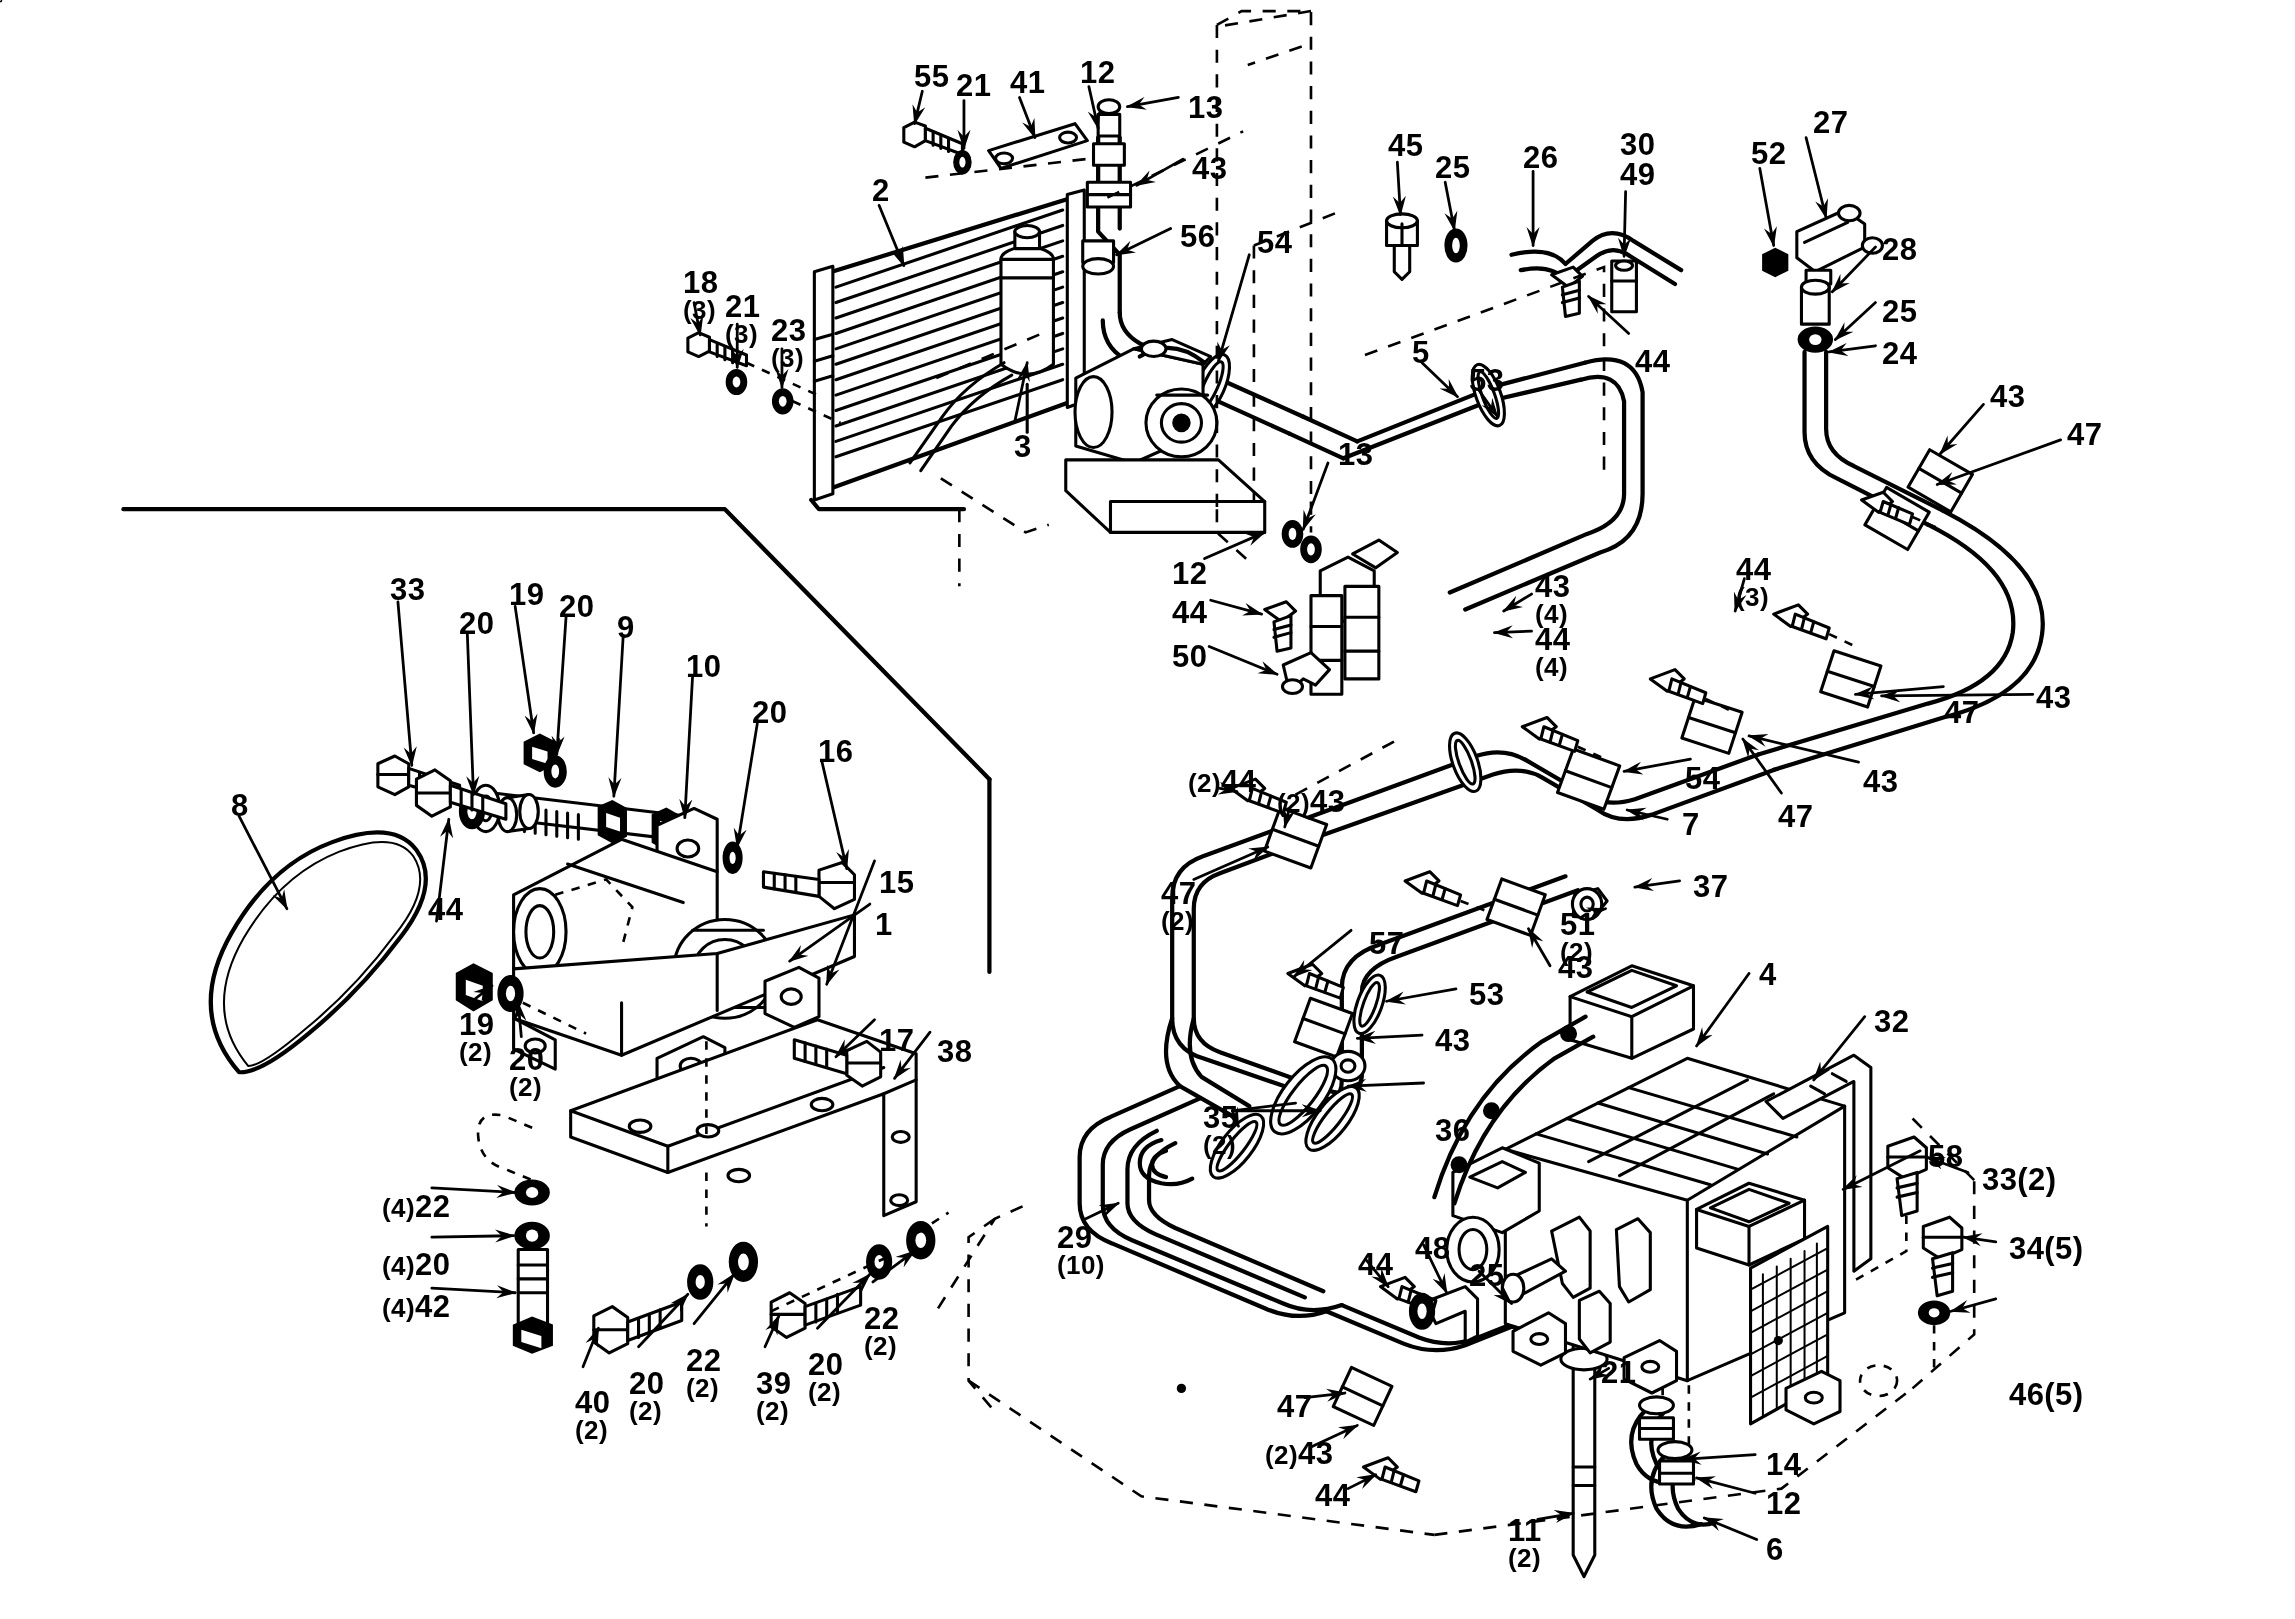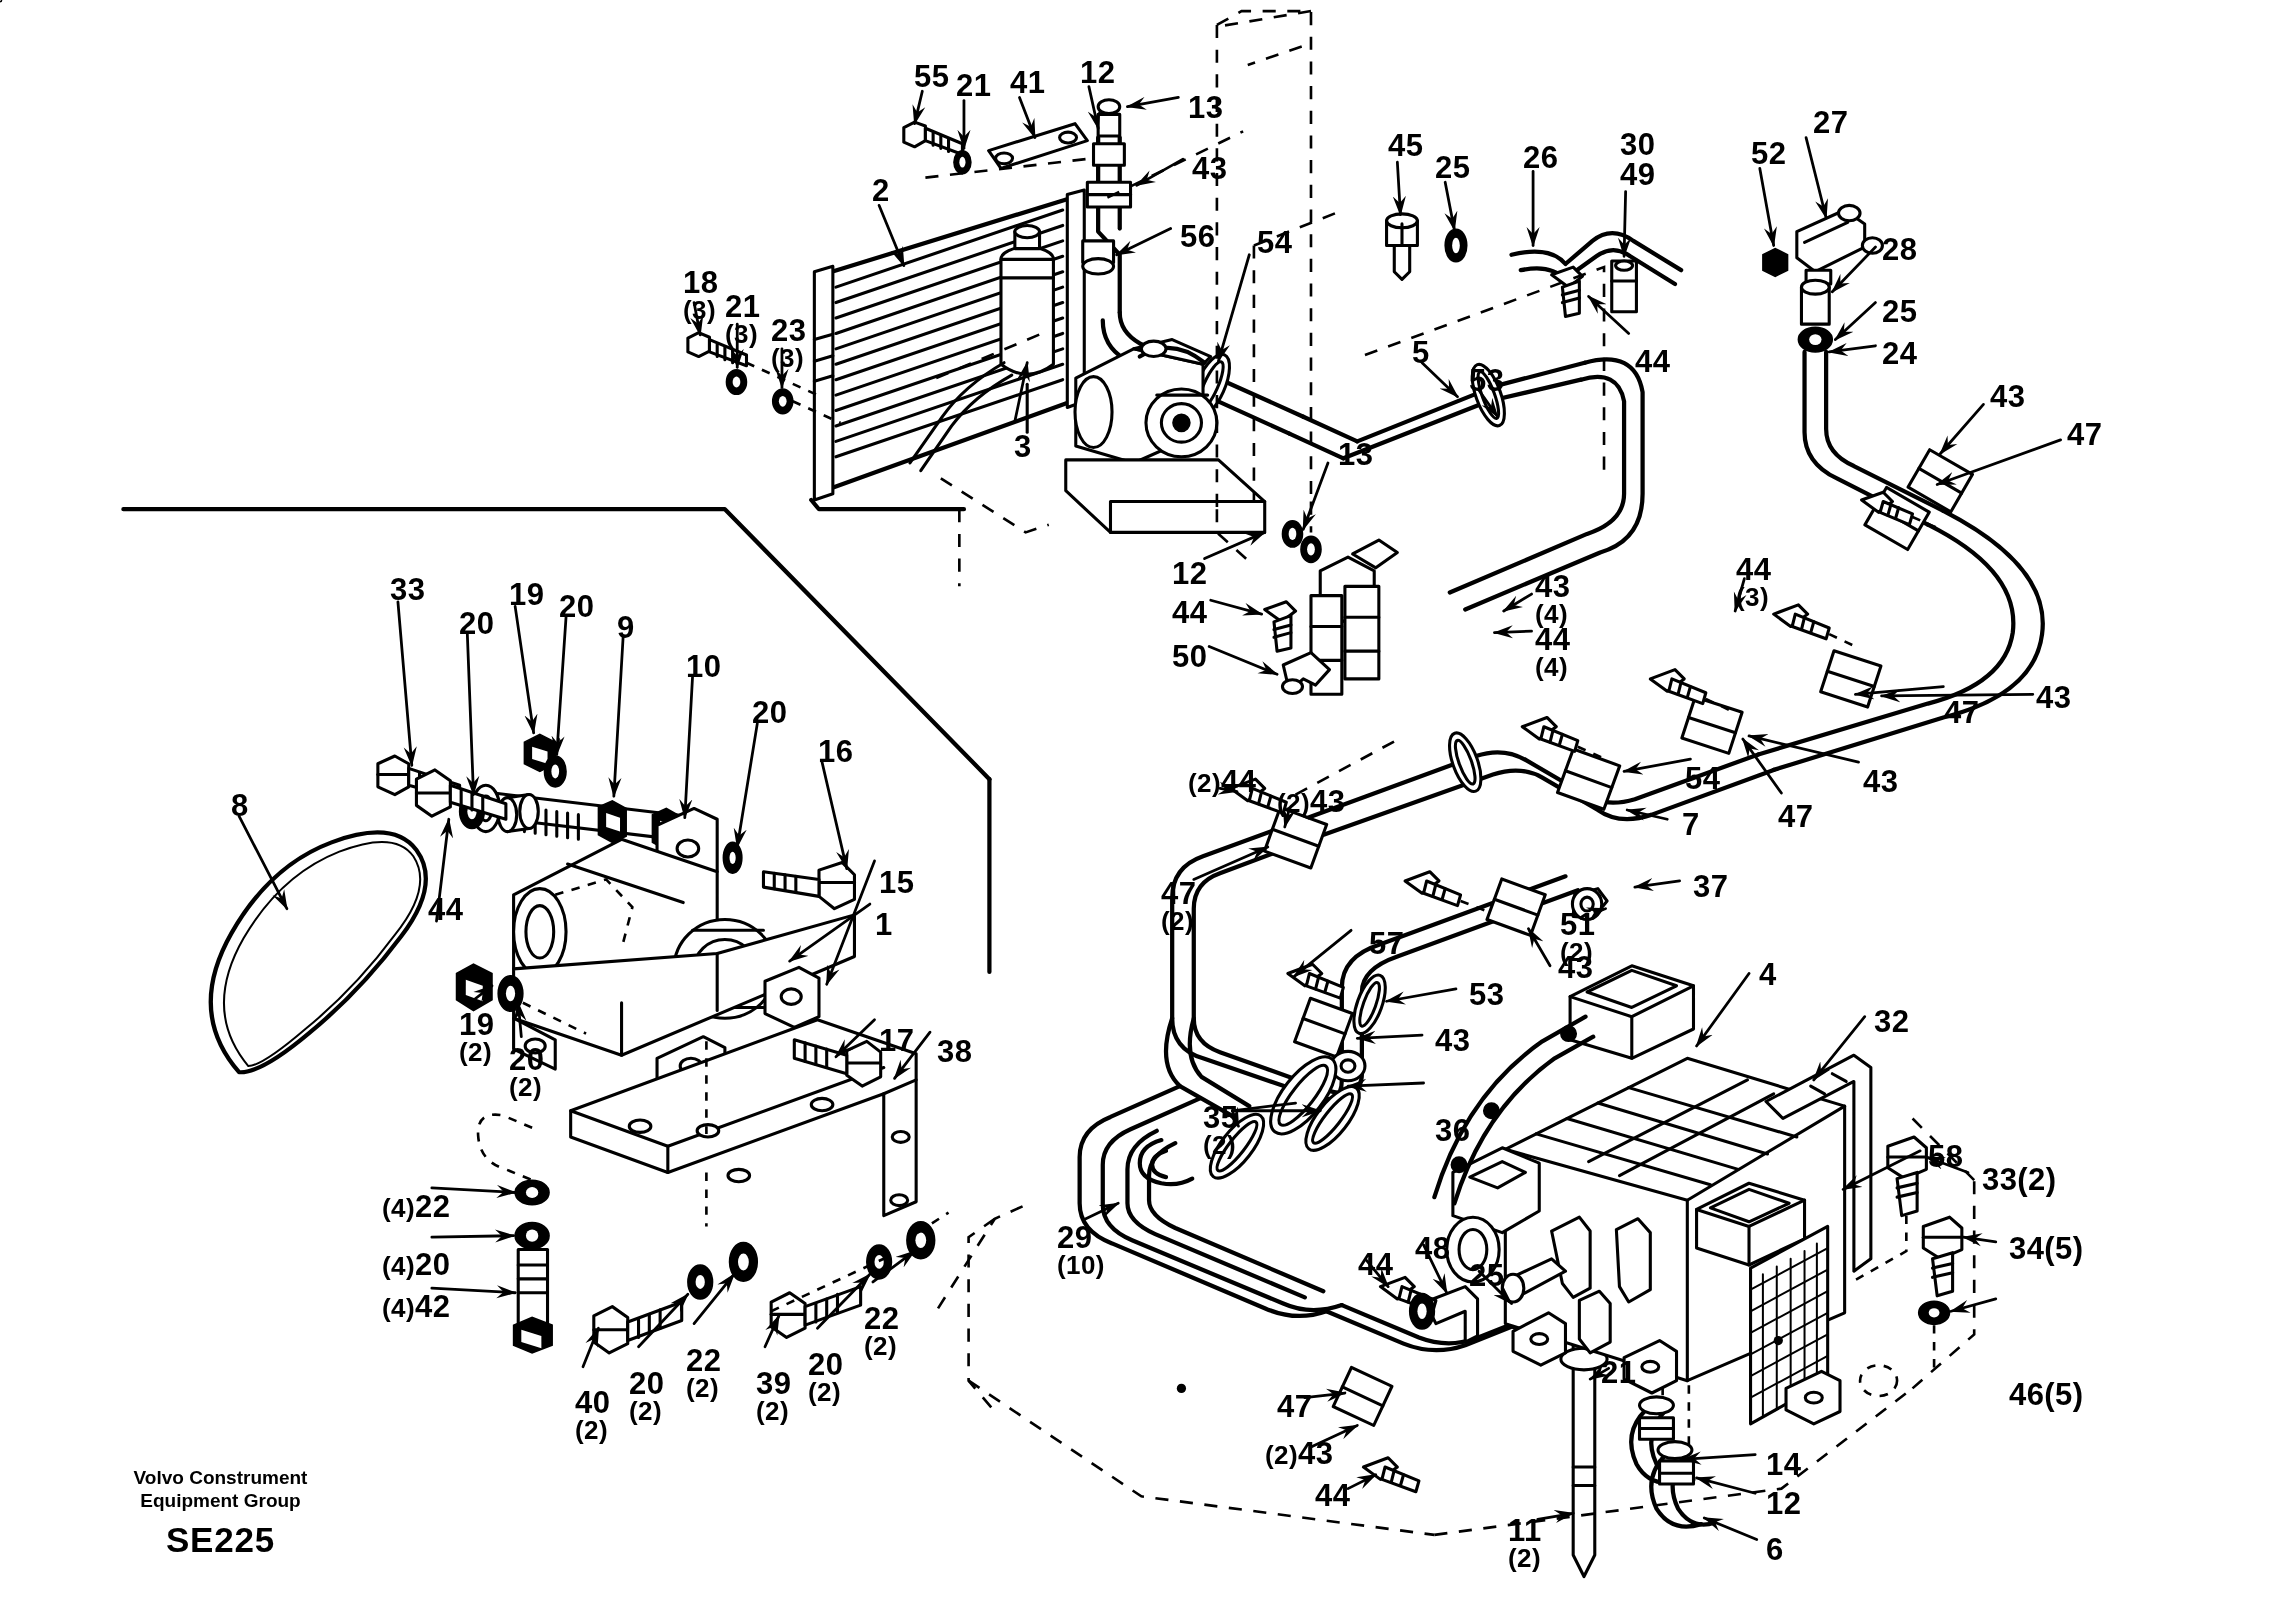--- a/index.html
+++ b/index.html
@@ -820,20 +820,15 @@
       <div class="cal" style="left: 1277px; top: 1392px;"><span>47</span></div>
       <div class="cal" style="left: 1265px; top: 1439px;"><span class="pre">(2)</span><span>43</span></div>
       <div class="cal" style="left: 1315px; top: 1481px;"><span>44</span></div>
       <div class="cal" style="left: 1601px; top: 1358px;"><span>21</span></div>
       <div class="cal" style="left: 1766px; top: 1450px;"><span>14</span></div>
       <div class="cal" style="left: 1766px; top: 1489px;"><span>12</span></div>
       <div class="cal" style="left: 1508px; top: 1516px;"><span>11</span><span class="qty">(2)</span></div>
       <div class="cal" style="left: 1766px; top: 1535px;"><span>6</span></div>
     </div>
 
-  <div id="titleblock">
-    <div class="tline">Volvo Construment</div>
-    <div class="tline">Equipment Group</div>
-    <div class="code">SE225</div>
-  </div>
 
 </div>
 
 
 </body></html>

